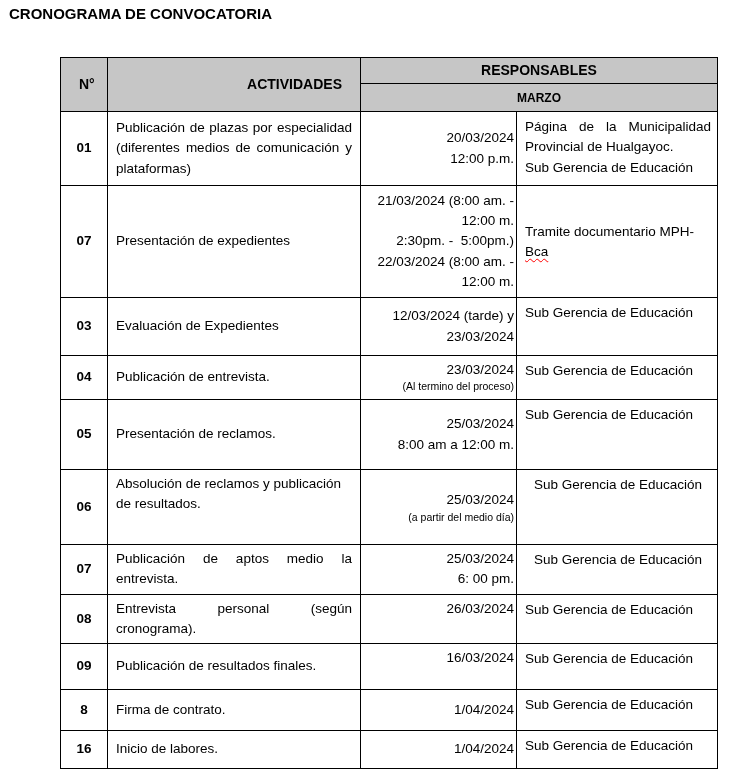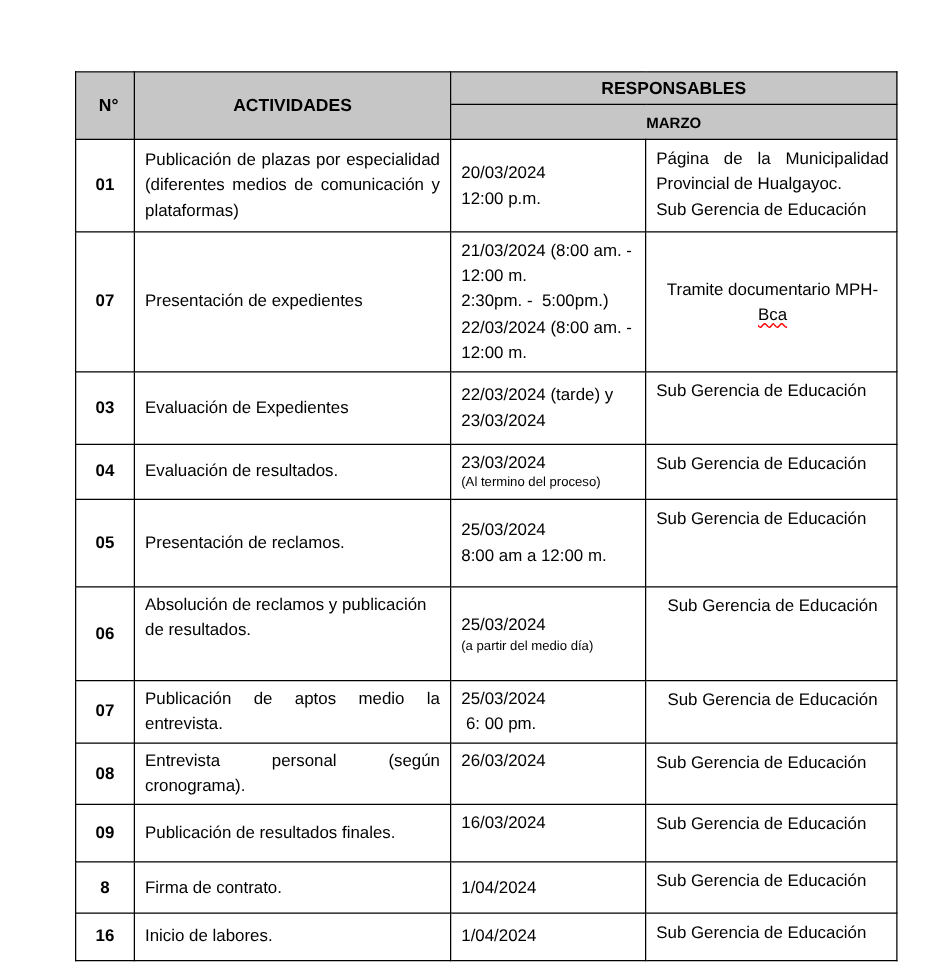--- a/index.html
+++ b/index.html
@@ -47,38 +47,38 @@
     overflow: visible;
   }
   table.cronograma th {
     background: var(--header-bg, #c6c6c6);
     font-weight: bold;
     padding: 2px 18px;
   }
   thead tr.head-row1 { height: 20px; }
   thead tr.head-row2 { height: 28px; }
   th.th-num  { text-align: center; font-size: 14px; }
-  th.th-act  { text-align: center; padding-left: 8px; font-size: 14px; }
+  th.th-act  { text-align: right; padding-left: 8px; font-size: 14px; }
   th.th-resp { text-align: center; font-size: 14px; }
   th.th-month{ text-align: center; font-size: 12px; }
 
   td.c-num {
     text-align: center;
     vertical-align: middle;
     font-weight: bold;
     padding: 2px;
   }
   td.c-act {
     vertical-align: middle;
     text-align: left;
     padding: 4px 8px;
   }
   td.c-date {
     vertical-align: middle;
-    text-align: left;
+    text-align: right;
     padding: 4px 2px 4px 8px;
   }
   td.c-resp {
     vertical-align: top;
     text-align: left;
     padding: 5px 6px 4px 8px;
   }
   .date-main { white-space: pre; }
   .resp-text { white-space: pre-line; }
   .date-small {
@@ -109,29 +109,30 @@
   tbody tr:nth-child(1) td.c-act,
   tbody tr:nth-child(7) td.c-act,
   tbody tr:nth-child(8) td.c-act { text-align: justify; }
   tbody tr:nth-child(1) td.c-resp { text-align: justify; }
   tbody tr:nth-child(6) td.c-act,
   tbody tr:nth-child(7) td.c-act { vertical-align: top; }
   tbody tr:nth-child(4) td.c-date,
   tbody tr:nth-child(7) td.c-date,
   tbody tr:nth-child(8) td.c-date,
   tbody tr:nth-child(9) td.c-date { vertical-align: top; }
-  tbody tr:nth-child(2) td.c-resp { vertical-align: middle; white-space: nowrap; text-align: center; }
+  tbody tr:nth-child(2) td.c-resp { vertical-align: middle; white-space: nowrap; }
   tbody tr:nth-child(6) td.c-resp,
   tbody tr:nth-child(7) td.c-resp { text-align: center; }
 </style>
 </head>
 <body>
 
 <div id="page">
 
+  <div class="doc-title">CRONOGRAMA DE CONVOCATORIA</div>
 
   <table class="cronograma">
     <colgroup>
       <col class="col-num">
       <col class="col-act">
       <col class="col-date">
       <col class="col-resp">
     </colgroup>
     <thead>
       <tr class="head-row1">
@@ -165,29 +166,29 @@
 22/03/2024 (8:00 am. -
 12:00 m.</div>
             <div class="date-small"></div>
           </td>
           <td class="c-resp"><span class="resp-text">Tramite documentario MPH-</span><span class="misspell">Bca</span></td>
         </tr>
         <tr>
           <td class="c-num">03</td>
           <td class="c-act">Evaluación de Expedientes</td>
           <td class="c-date">
-            <div class="date-main">22/03/2024 (tarde) y
+            <div class="date-main">12/03/2024 (tarde) y
 23/03/2024</div>
             <div class="date-small"></div>
           </td>
           <td class="c-resp"><span class="resp-text">Sub Gerencia de Educación</span><span class="misspell"></span></td>
         </tr>
         <tr>
           <td class="c-num">04</td>
-          <td class="c-act">Evaluación de resultados.</td>
+          <td class="c-act">Publicación de entrevista.</td>
           <td class="c-date">
             <div class="date-main">23/03/2024</div>
             <div class="date-small">(Al termino del proceso)</div>
           </td>
           <td class="c-resp"><span class="resp-text">Sub Gerencia de Educación</span><span class="misspell"></span></td>
         </tr>
         <tr>
           <td class="c-num">05</td>
           <td class="c-act">Presentación de reclamos.</td>
           <td class="c-date">

